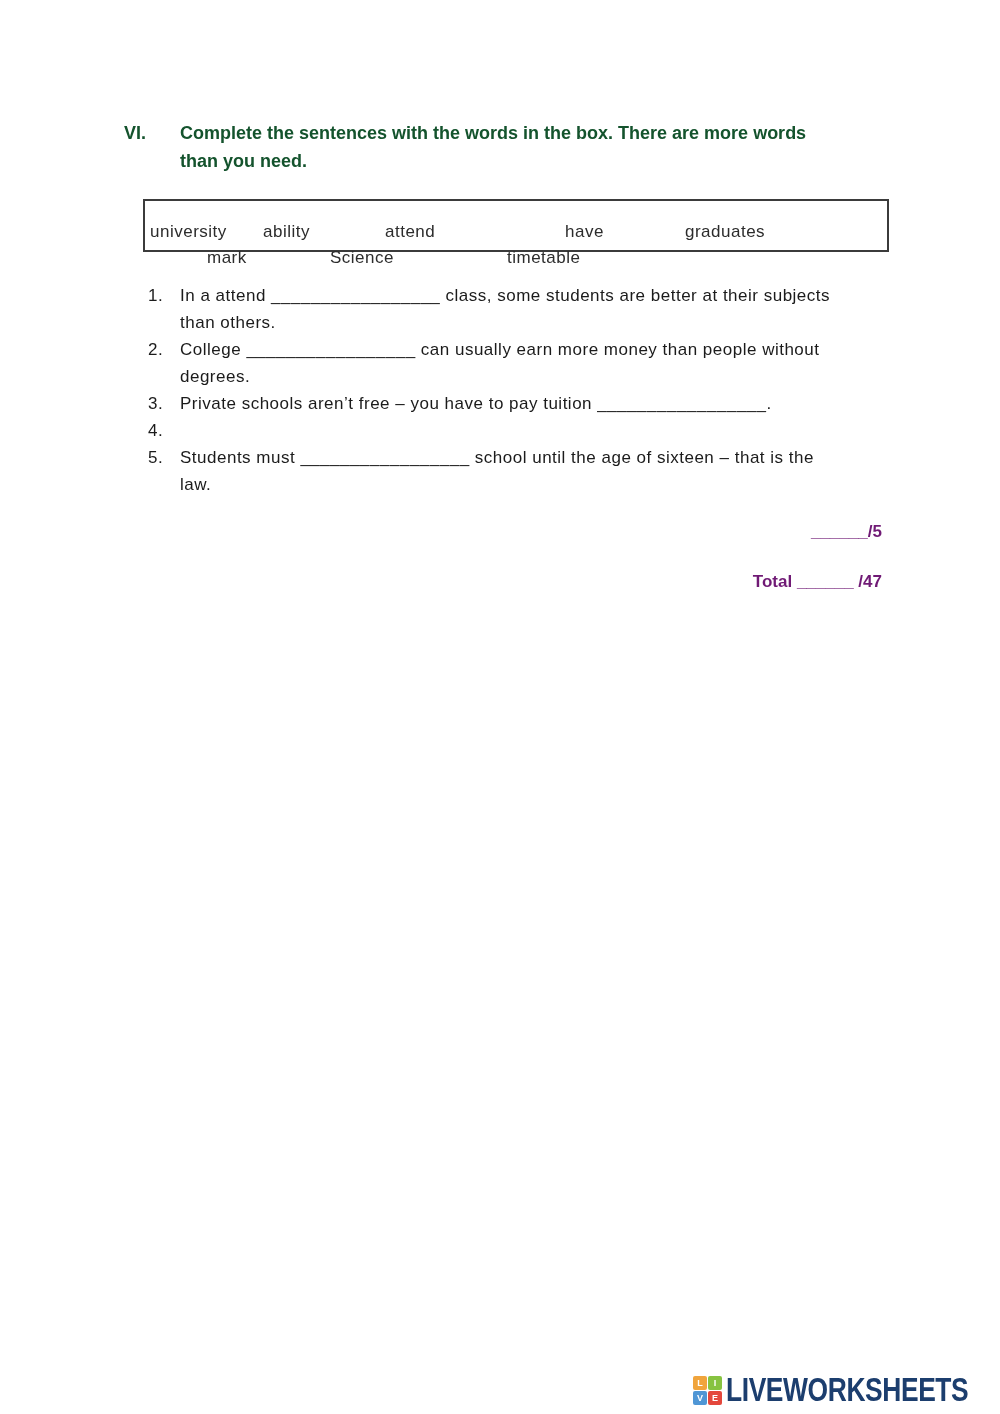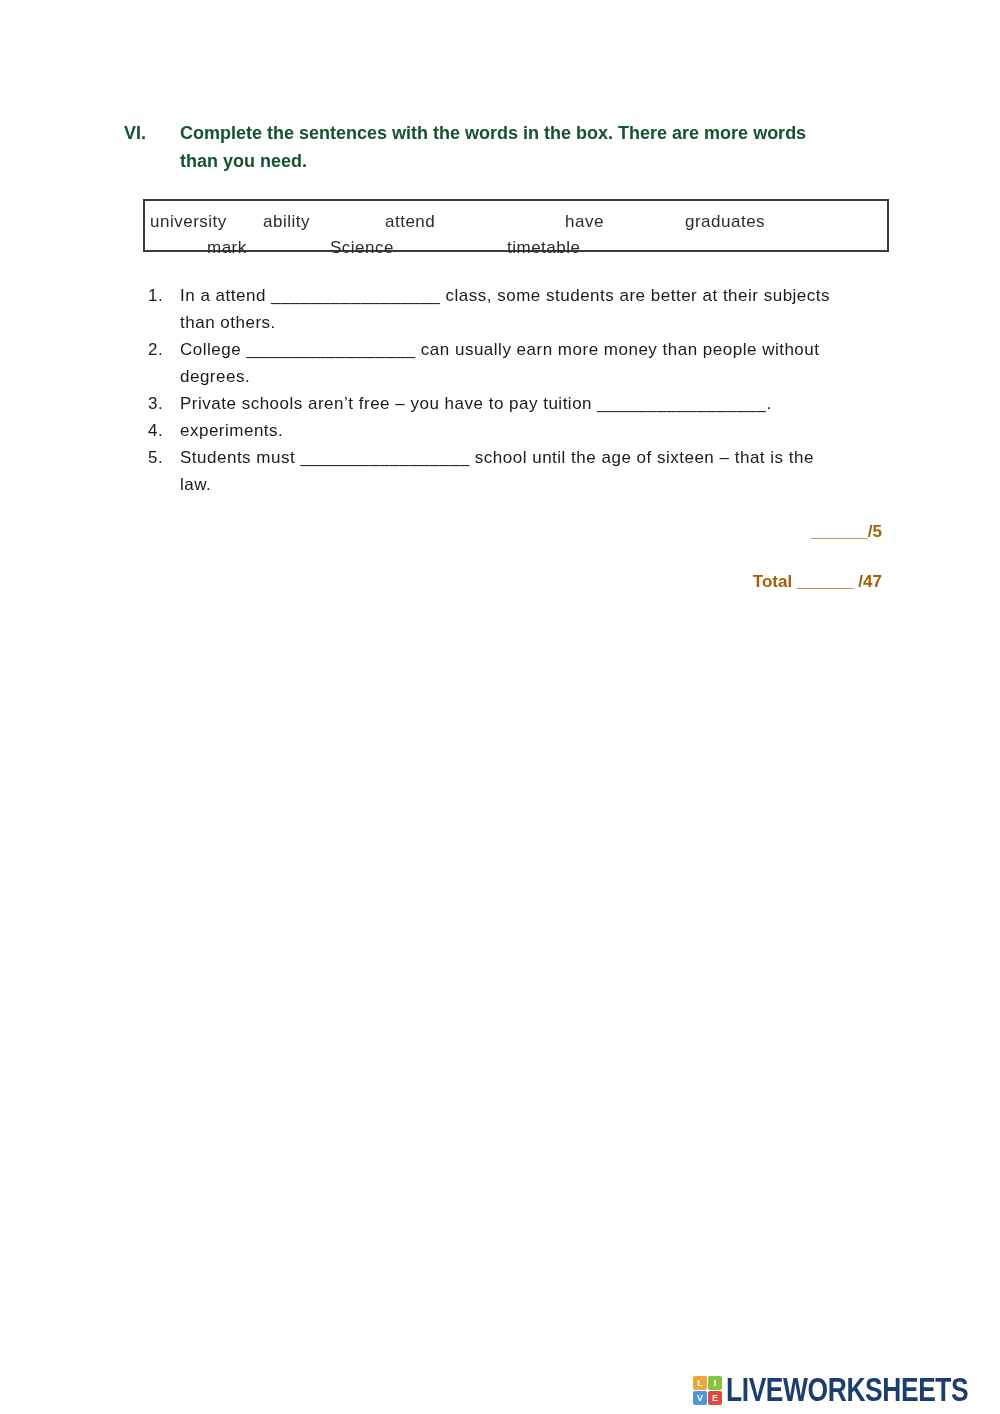--- a/index.html
+++ b/index.html
@@ -20,21 +20,21 @@
     font-weight:bold; font-size:18px; line-height:28px; color:#14532d;
   }
   .heading .hnum { width:56px; flex-shrink:0; }
   .hline { white-space:nowrap; }
 
   
   .word-box {
     position:absolute; left:143px; top:199px;
     width:746px; height:53px;
     border:2px solid #3b3b3b;
-    padding-top:8px;
+    padding-top:18px;
     font-size:17px; letter-spacing:0.5px; color:#2c2c2c;
   }
   .word-row { position:relative; height:26px; }
   .word-row span { position:absolute; top:0; line-height:26px; white-space:nowrap; }
 
   
   .sentences {
     position:absolute; left:148px; top:282px; width:740px;
     font-size:17px; line-height:27px; letter-spacing:0.5px; color:#1b1b1b;
   }
@@ -42,21 +42,21 @@
   .sentence .snum { width:32px; flex-shrink:0; }
   .sentence .txt { flex:1; }
   .l1 { white-space:nowrap; }
   .line2 { display:block; white-space:nowrap; }
   .blank { white-space:nowrap; }
 
   
   .score-line {
     position:absolute; left:600px; width:282px;
     text-align:right;
-    font-size:17px; font-weight:bold; color:#a16207;
+    font-size:17px; font-weight:bold; color:#701a75;
     white-space:nowrap;
   }
   .score-section { top:522px; }
   .score-total   { top:572px; }
 
   
   .logo {
     position:absolute; left:693px; top:1371px;
     display:flex; align-items:center; gap:4px;
   }
@@ -127,21 +127,20 @@
       <span class="snum">3.</span>
       <span class="txt">
         <span class="l1"><span>Private schools aren’t free – you have to pay tuition </span><span class="blank">_________________</span><span>.</span></span>
         <span class="line2"></span>
       </span>
     </div>
 
     <div class="sentence">
       <span class="snum">4.</span>
       <span class="txt">
-        <span class="line2">experiments.</span>
       </span>
     </div>
 
     <div class="sentence">
       <span class="snum">5.</span>
       <span class="txt">
         <span class="l1"><span>Students must </span><span class="blank">_________________</span><span> school until the age of sixteen – that is the</span></span>
         <span class="line2">law.</span>
       </span>
     </div>

